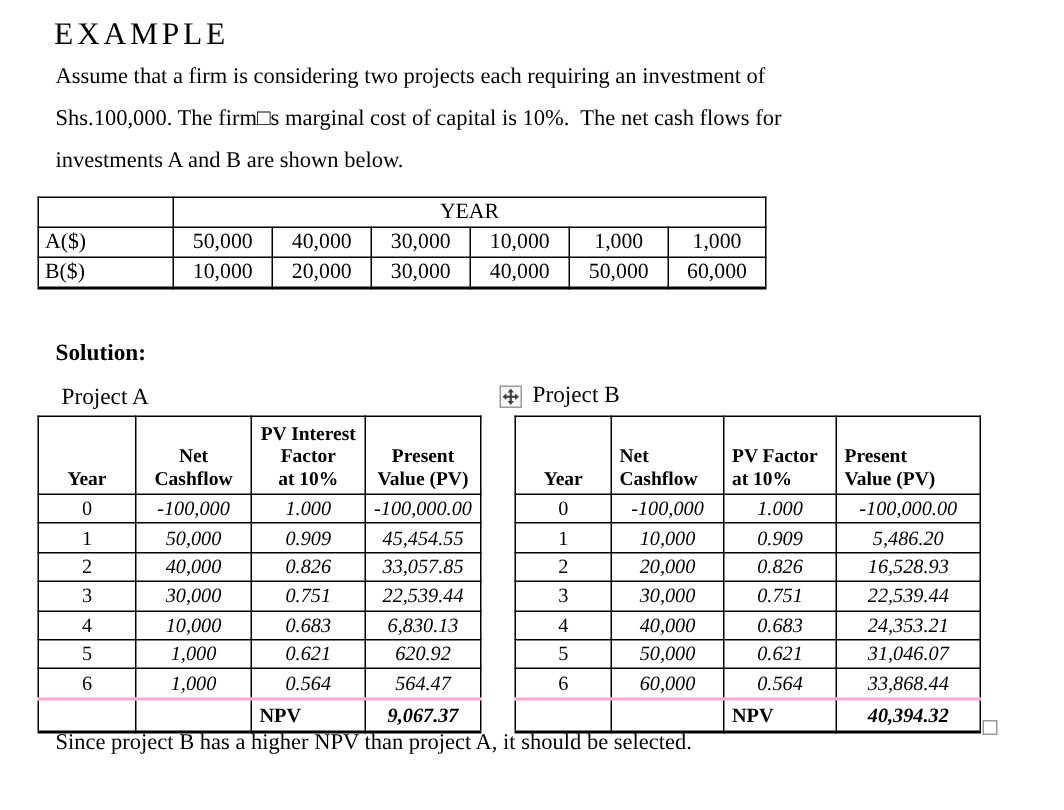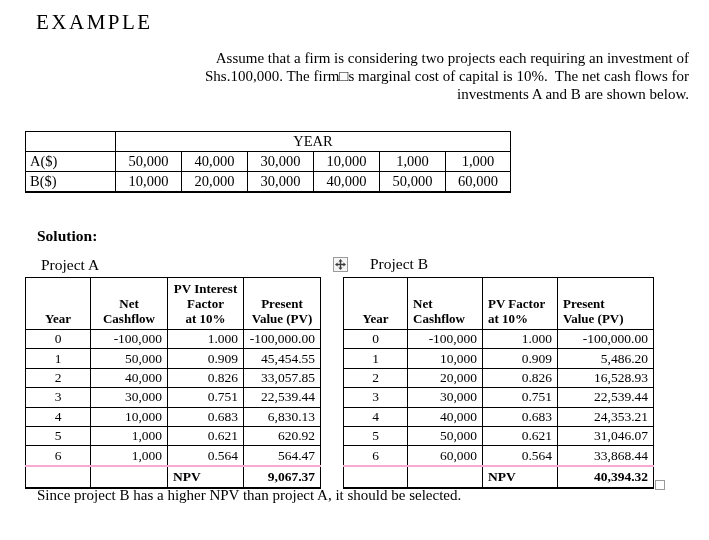--- a/index.html
+++ b/index.html
@@ -6,51 +6,51 @@
   body{
     width:709px;height:540px;background:#ffffff;color:#000;
     font-family:"Liberation Serif","DejaVu Serif",serif;
     position:relative;overflow:hidden;
   }
   .title{
     position:absolute;left:36px;top:10px;margin:0;
     font-size:21px;font-weight:normal;letter-spacing:2.5px;
   }
   .intro{
-    position:absolute;left:37px;top:37px;width:640px;margin:12px;
-    font-size:15px;line-height:18px;white-space:pre-line;text-align:right;
+    position:absolute;left:37px;top:37px;width:640px;margin:0;
+    font-size:15px;line-height:28px;white-space:pre-line;
   }
   table{border-collapse:collapse;position:absolute;table-layout:fixed;}
   td,th{border:1px solid #000;overflow:hidden;}
   .t1{left:25px;top:131px;border-bottom:2px solid #000;}
   .t1 td{height:19px;font-size:14.5px;padding:0 4px;}
   .t1 .c{text-align:center;}
   .solution{position:absolute;left:37px;top:227px;font-weight:bold;font-size:15.5px;text-align:right;}
   .pa-title{position:absolute;left:41px;top:256px;font-size:15.5px;}
   .pb-title-row{
     position:absolute;left:333px;top:255px;display:flex;align-items:center;
-    gap:22px;font-size:15.5px;justify-content:center;
+    gap:7px;font-size:15.5px;justify-content:center;
   }
   .move-handle{
     width:15px;height:15px;border:1px solid #9a9a9a;background:#f6f6f6;
     display:flex;align-items:center;justify-content:center;box-sizing:border-box;
   }
   .ta{left:25px;top:277px;border-bottom:2px solid #000;}
   .tb{left:343px;top:277px;border-bottom:2px solid #000;}
   .ta th,.tb th{
     font-size:13px;white-space:pre-line;vertical-align:bottom;
     padding:2px 5px 3px 5px;line-height:15px;font-weight:bold;
   }
   .hrow{height:52px;}
   .ta th{text-align:center;}
   .tb th{text-align:left;}
   .tb th.yc{text-align:center;}
   .ta td,.tb td{height:18.4px;font-size:13.5px;padding:0 5px;}
   .yc{text-align:center;}
-  .num{text-align:right;}
+  .num{text-align:center;font-style:italic;}
   .npv-row td{border-top:2px solid #f9a8d4;font-weight:bold;height:20px;}
   .npv-lbl{text-align:left;}
   .resize-handle{
     position:absolute;left:655px;top:480px;width:8px;height:8px;
     border:1px solid #9a9a9a;background:#fff;box-sizing:content-box;
   }
   .conclusion{position:absolute;left:37px;top:487px;margin:0;font-size:15px;}
 </style>
 </head>
 <body>

